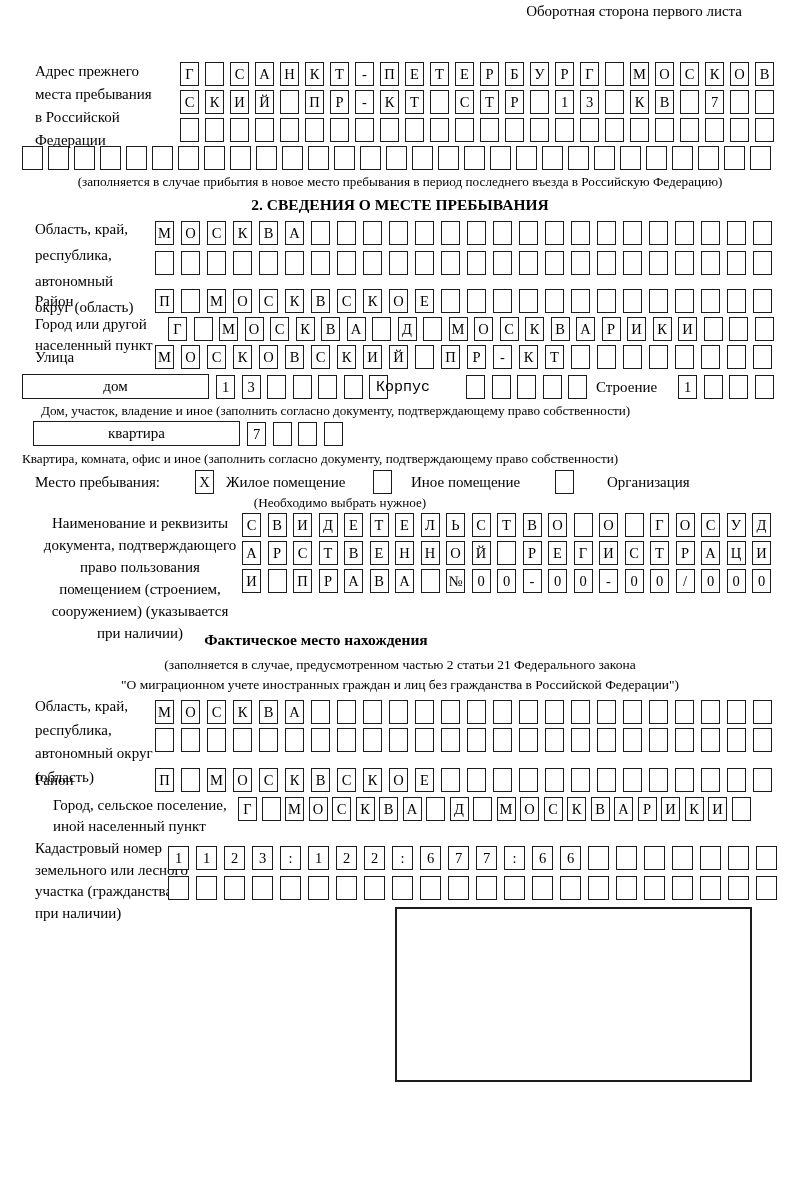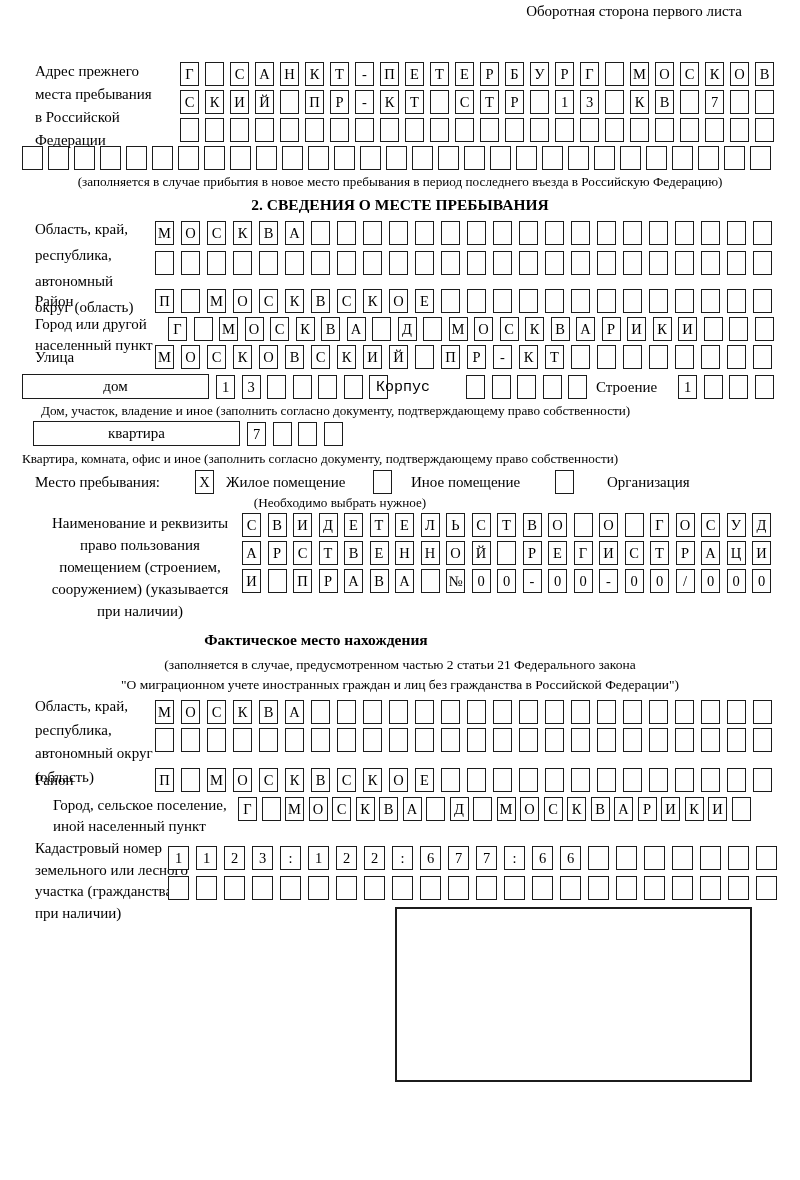--- a/index.html
+++ b/index.html
@@ -334,20 +334,21 @@
   <span class="box abs" style="left:195px;top:470px;">X</span>
   <div class="abs lbl" style="left:226px;top:471px;">Жилое помещение</div>
   <span class="box abs" style="left:373px;top:470px;"></span>
   <div class="abs lbl" style="left:411px;top:471px;">Иное помещение</div>
   <span class="box abs" style="left:555px;top:470px;"></span>
   <div class="abs lbl" style="left:607px;top:471px;">Организация</div>
   <div class="abs cap center" style="left:200px;top:495px;width:280px;">(Необходимо выбрать нужное)</div>
 
   <div class="abs lbl" style="left:35px;top:512px;width:210px;line-height:22px;text-align:center;">
       <div>Наименование и реквизиты</div>
+      <div>документа, подтверждающего</div>
       <div>право пользования</div>
       <div>помещением (строением,</div>
       <div>сооружением) (указывается</div>
       <div>при наличии)</div>
     </div>
   <div class="boxrow g65" style="left:242px;top:513px;">
       <span class="box">С</span>
       <span class="box">В</span>
       <span class="box">И</span>
       <span class="box">Д</span>

